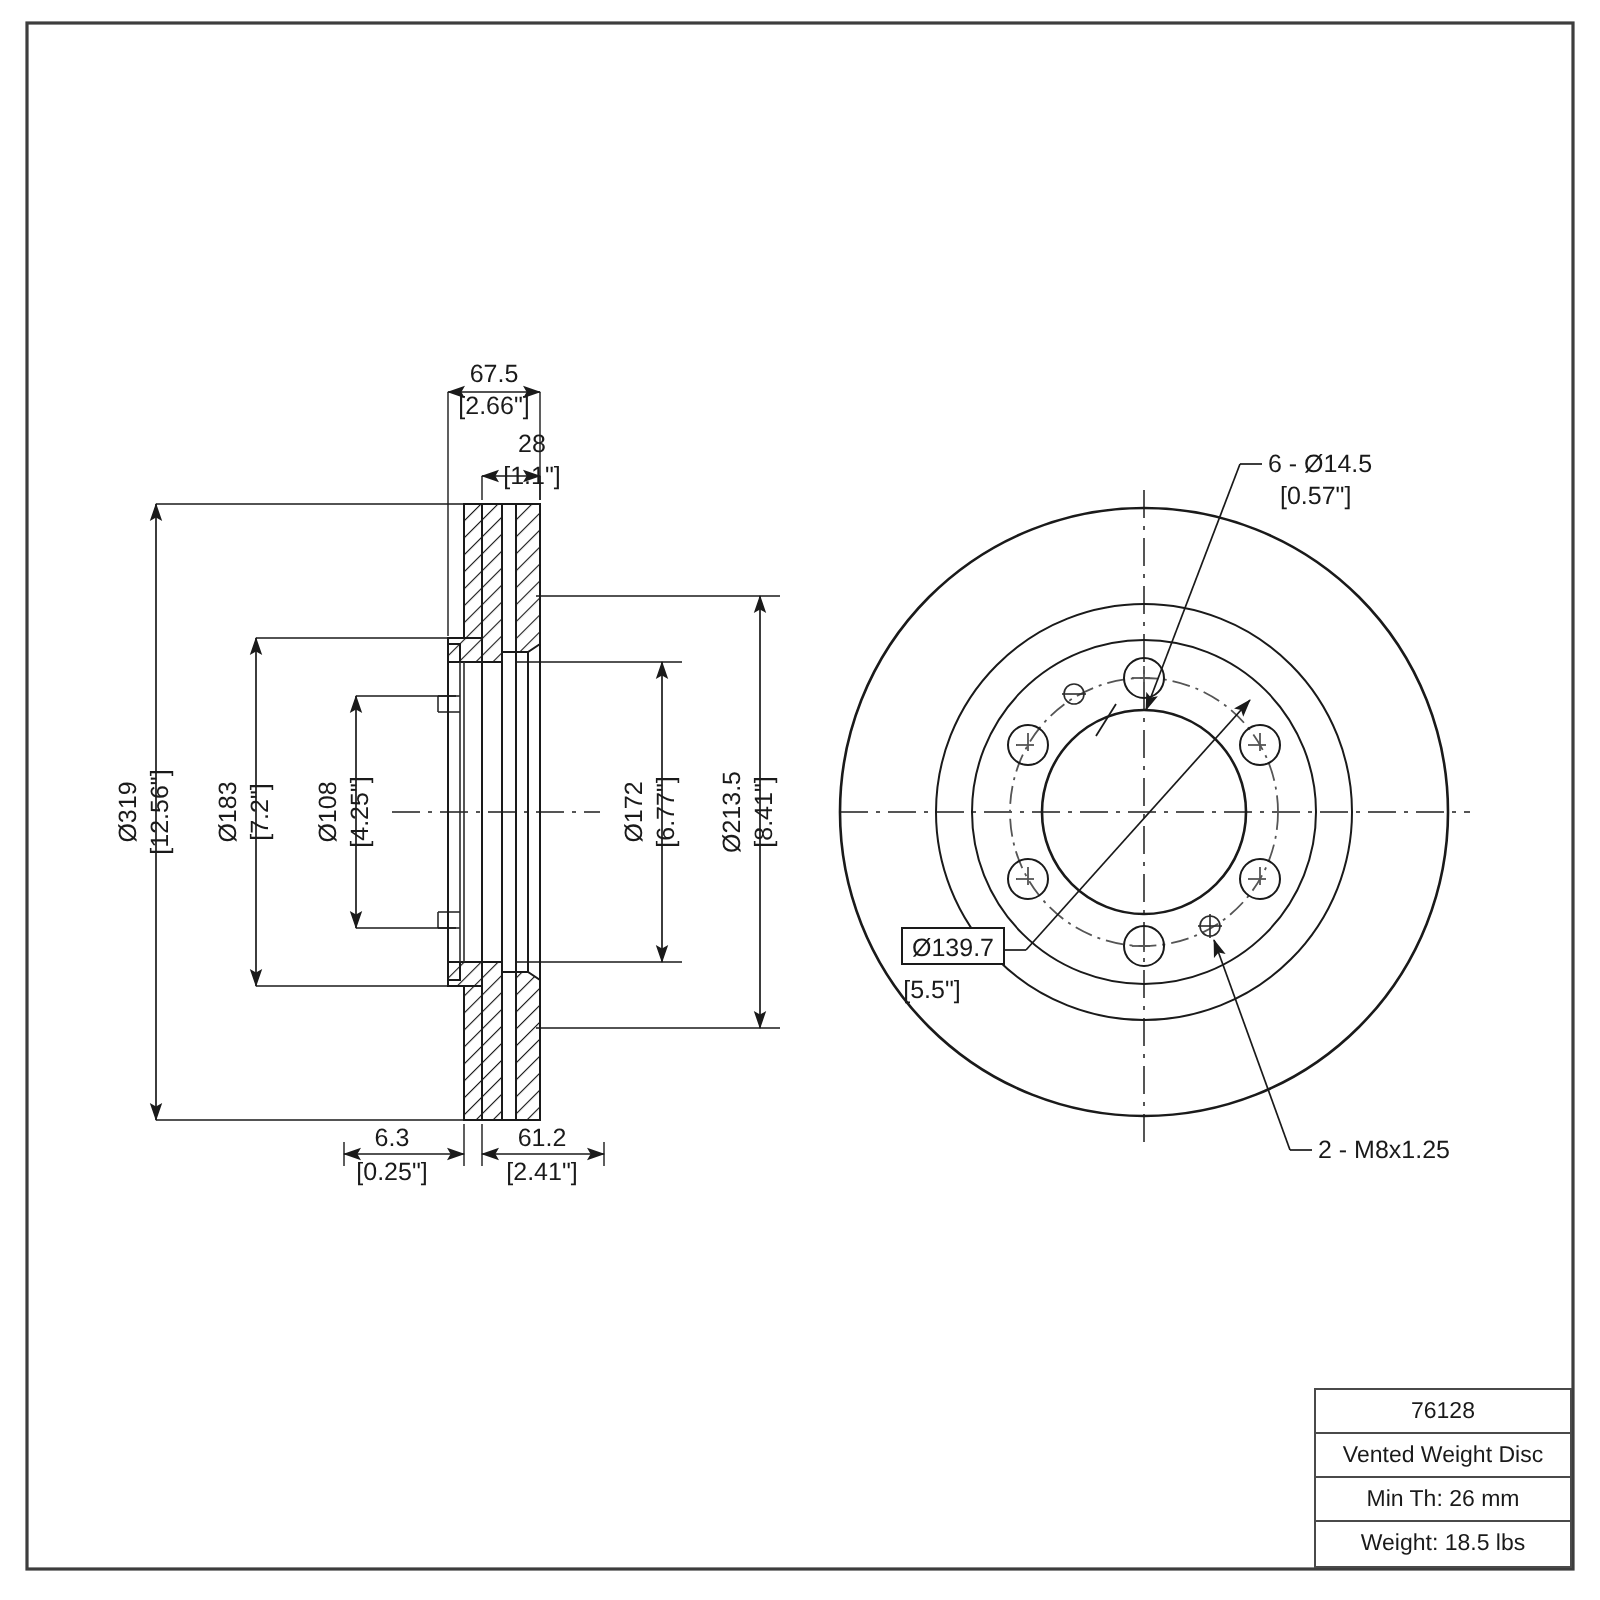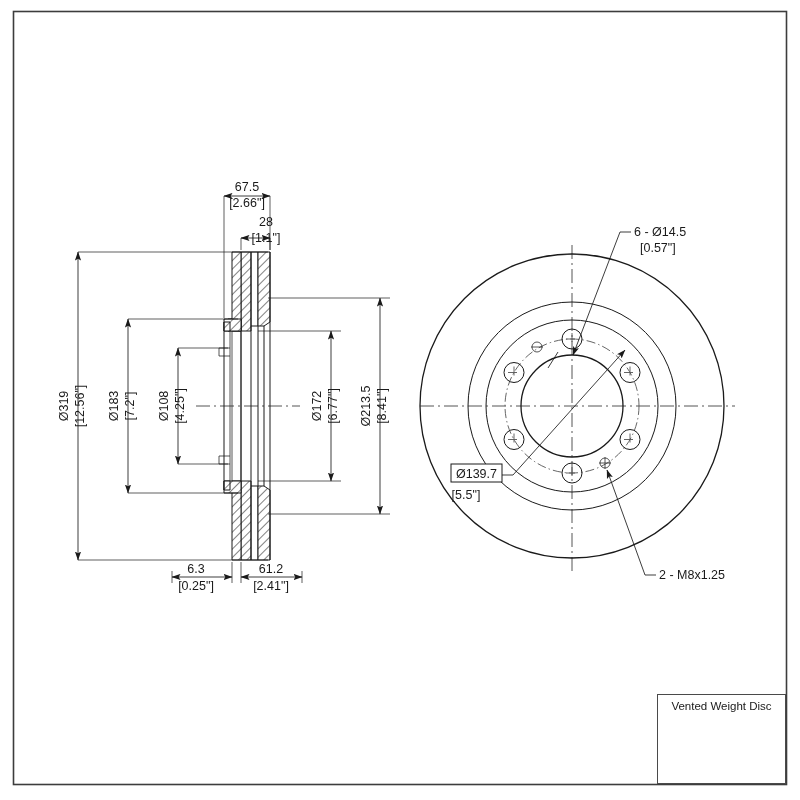--- a/index.html
+++ b/index.html
@@ -274,16 +274,19 @@
       <line class="lead-ln" x1="645" y1="575" x2="656" y2="575"></line>
       <text class="dimtxt" x="659" y="579">2 - M8x1.25</text>
 
       <line class="lead-ln" x1="558" y1="352" x2="548" y2="368"></line>
 
     </g>
 
   </svg>
 
   <div id="titleblock">
+    <div class="tb-row">76128</div>
     <div class="tb-row">Vented Weight Disc</div>
+    <div class="tb-row">Min Th: 26 mm</div>
+    <div class="tb-row">Weight: 18.5 lbs</div>
   </div>
 
 </div>
 
 </body></html>

